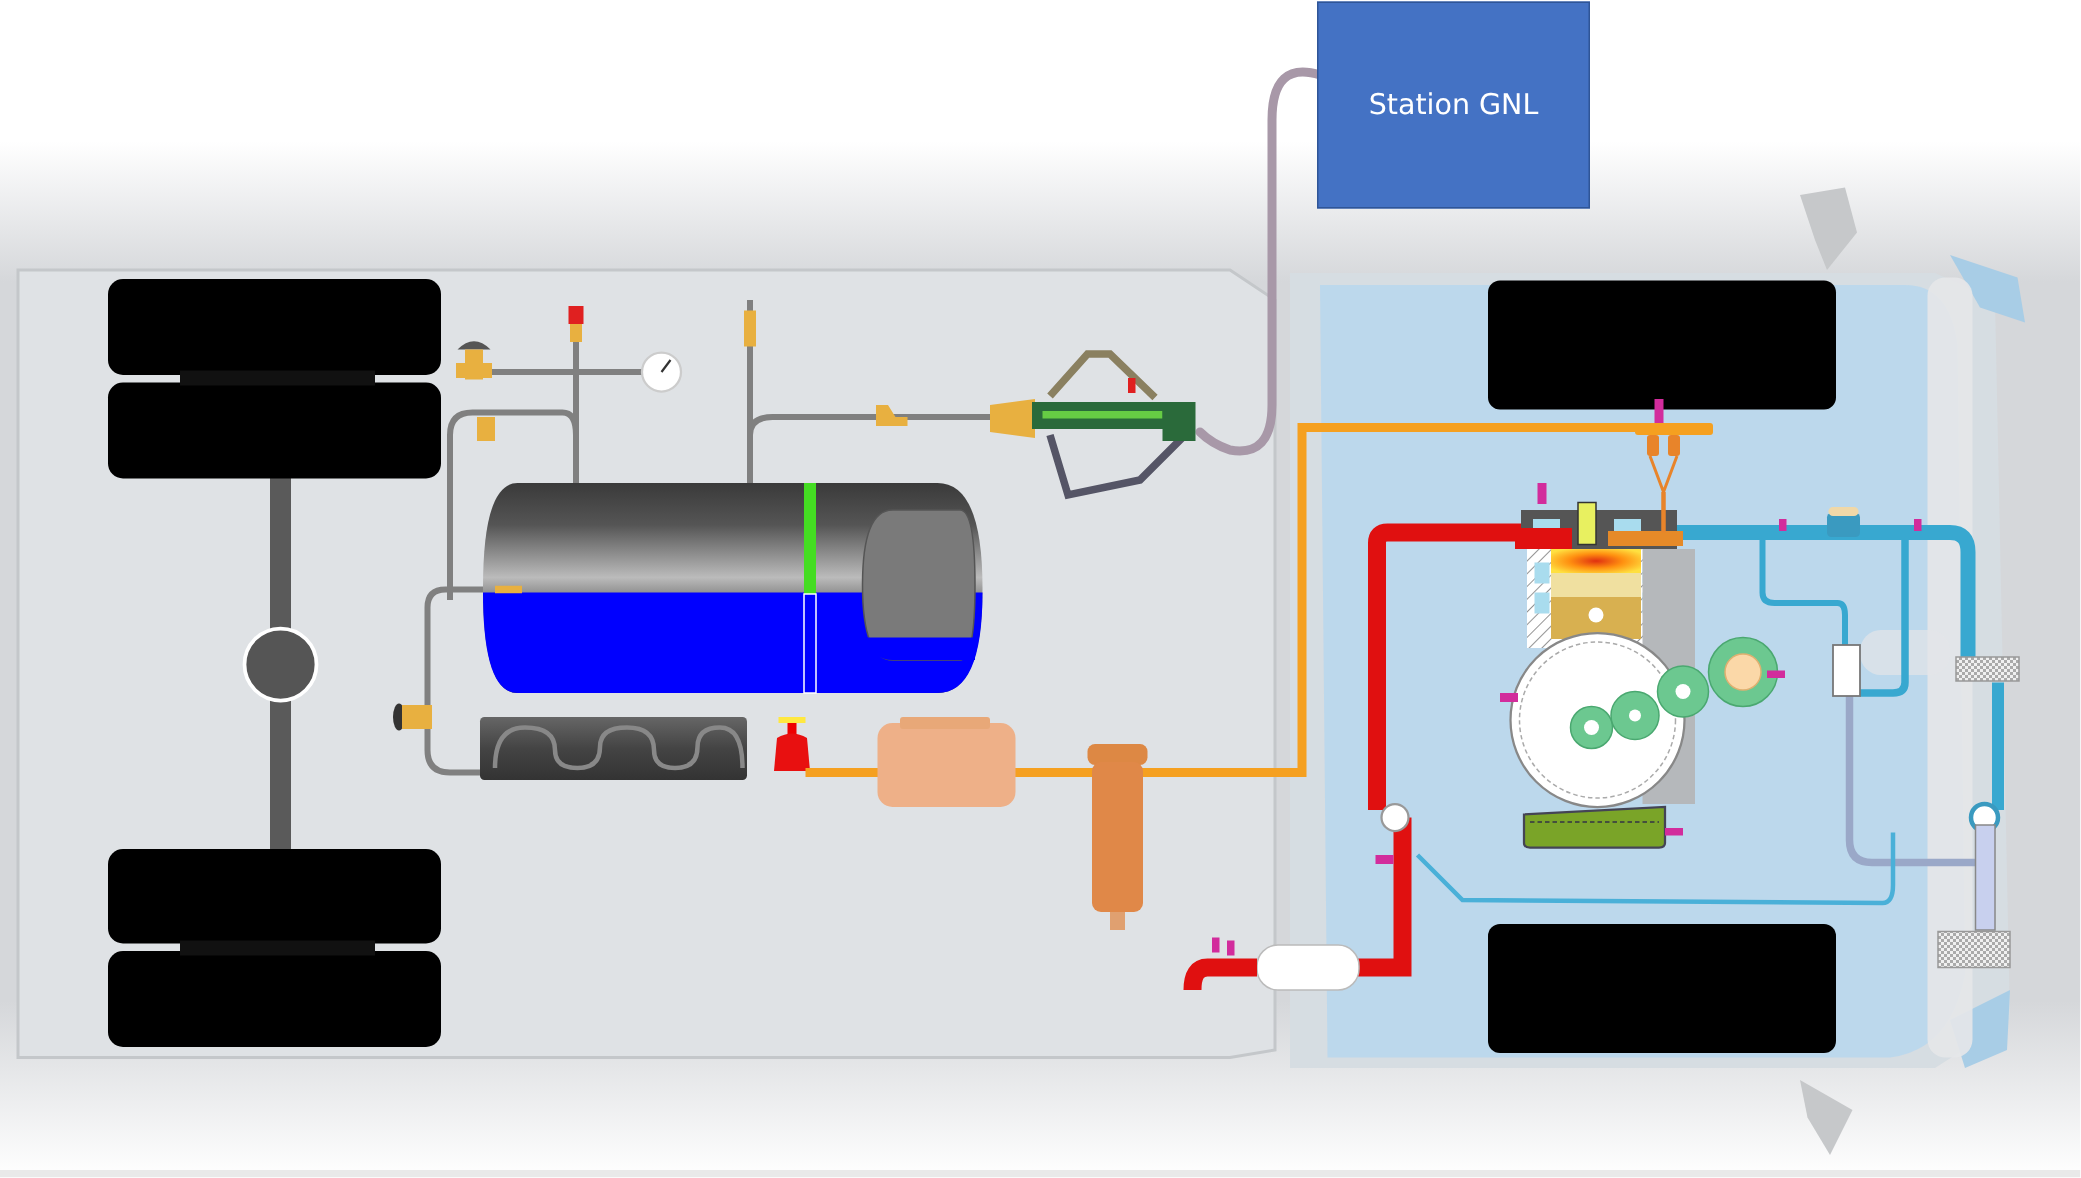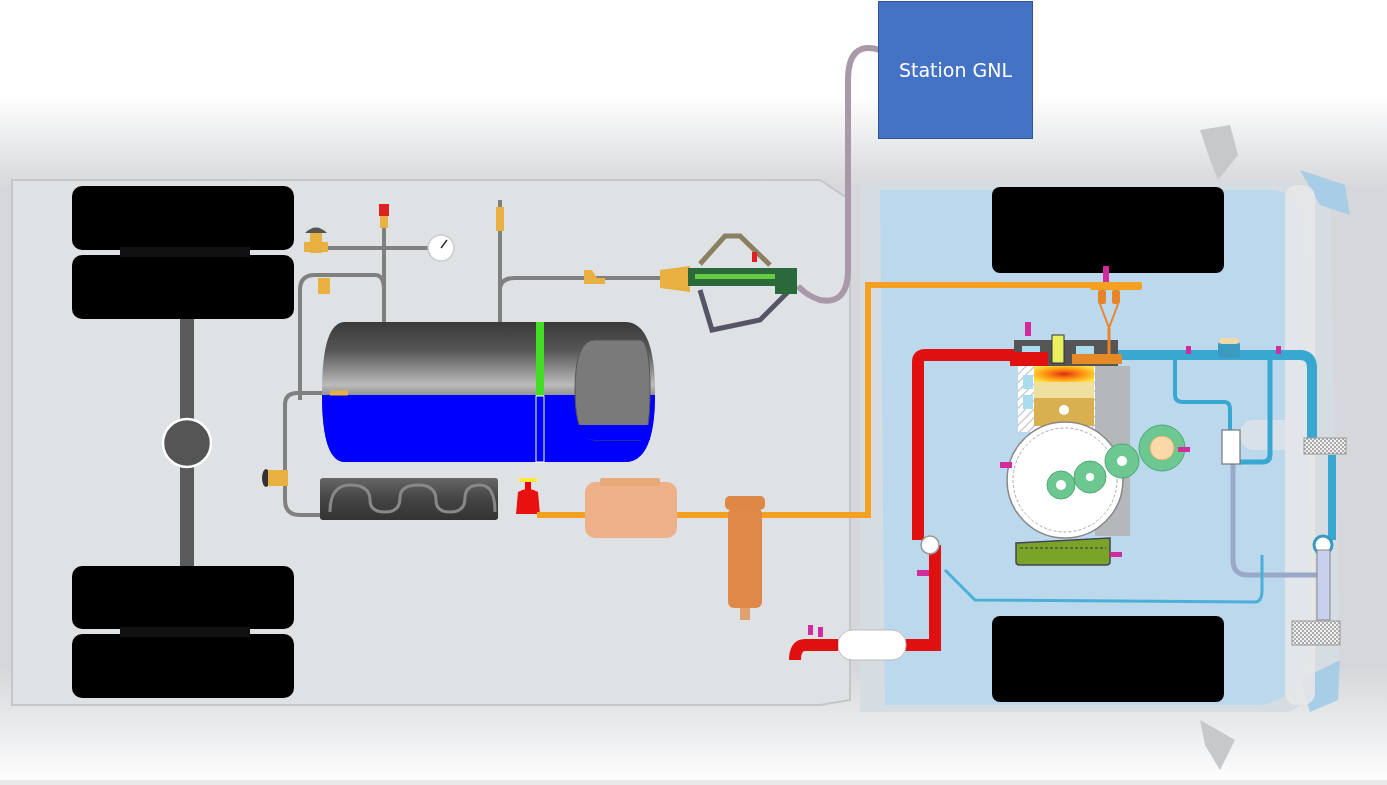--- a/index.html
+++ b/index.html
@@ -1,19 +1,19 @@
 <!DOCTYPE html>
 <html><head>
 <meta charset="utf-8">
 <style>
   html, body { margin: 0; padding: 0; background: #ffffff; }
   body { width: 1387px; height: 785px; overflow: hidden; position: relative; font-family: "Liberation Sans", sans-serif; }
   #stage { position: absolute; left: 0; top: 0; width: 1387px; height: 785px; }
   .station-box {
-    position: absolute; left: 878px; top: 1px; width: 155px; height: 138px;
+    position: absolute; left: 878px; top: 1px; width: 182px; height: 138px;
     background: #4472c4; border: 1px solid #2f5597; box-sizing: border-box;
     display: flex; align-items: center; justify-content: center;
     color: #ffffff; font-family: "DejaVu Sans", sans-serif; font-size: 19px;
   }
   .bottom-strip { position: absolute; left: 0; top: 780px; width: 1387px; height: 5px; background: #e9e9e9; }
 </style>
 </head>
 <body>
 
 <div id="stage">

